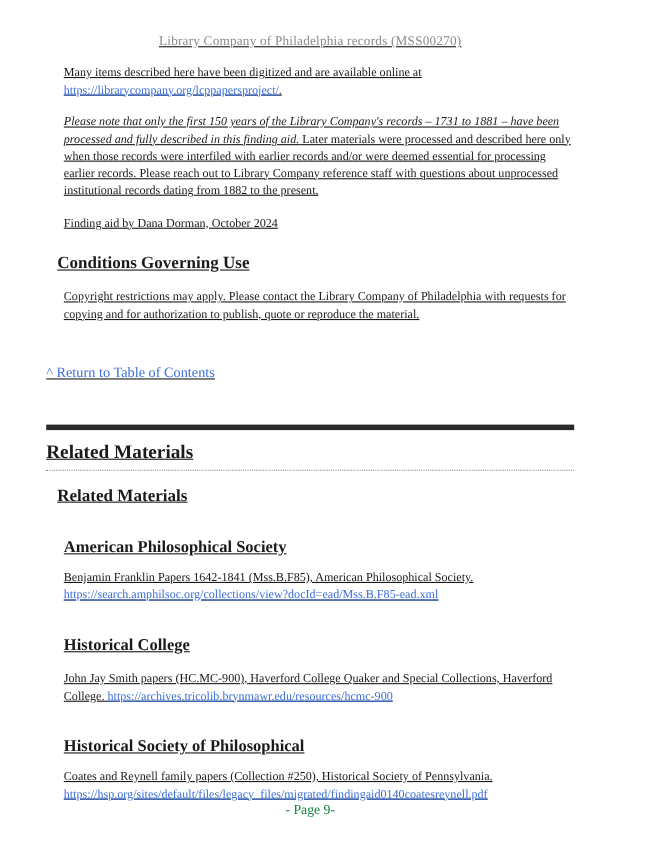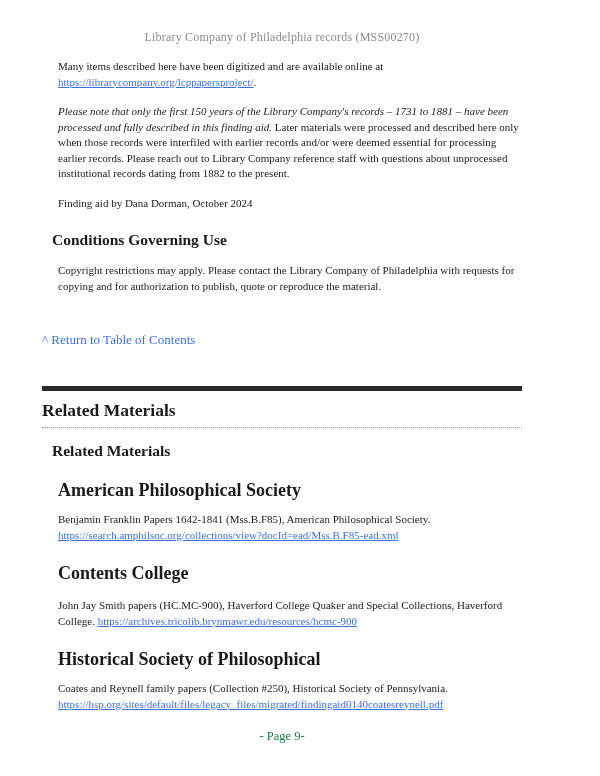--- a/index.html
+++ b/index.html
@@ -3,39 +3,39 @@
 <meta charset="utf-8">
 <style>
   * { margin:0; padding:0; box-sizing:border-box; }
   html,body { background:#ffffff; }
   body {
     width:600px; height:776px;
     font-family:"Liberation Serif", serif;
     color:var(--txt, #1a1a1a);
   }
   .page {
-    position:relative; width:564px; height:776px; overflow:hidden; background:#fff;
+    position:relative; width:564px; height:776px; overflow:hidden; background:#fff;text-decoration:underline;
   }
   .page-header {
     padding-top:30px; text-align:center;
     font-size:12px; color:var(--hdr, #8a8a8a);
     letter-spacing:.2px;
   }
   .content { padding:0 42px; }
   .body-indent { margin-left:16px; }
   .sub-indent  { margin-left:10px; }
   p.body {
     font-size:11px; line-height:15.5px; margin-top:14px; max-width:500px;
   }
   .byline { margin-top:16px; }
   h2.subheading {
     font-size:15.5px; line-height:18px; font-weight:bold; margin-top:20px;
   }
   h3.org {
-    font-size:18px; font-weight:bold; margin-top:20px;
+    font-size:15px; font-weight:bold; margin-top:30px;
   }
   a.link {
     color:var(--link, #3b6fd9); text-decoration:underline; cursor:pointer;
     overflow-wrap:anywhere;
   }
   a.plain-link {
     color:var(--link, #3b6fd9); text-decoration:none; cursor:pointer;
     font-size:13px;
   }
   .return-row { margin-top:36px; }
@@ -90,21 +90,21 @@
 
     <div class="dotted-rule"></div>
 
     <h2 class="subheading sub-indent" style="margin-top:14px;">Related Materials</h2>
 
     <h3 class="org body-indent">American Philosophical Society</h3>
     <p class="body body-indent" style="margin-top:11px;">
       <span>Benjamin Franklin Papers 1642-1841 (Mss.B.F85), American Philosophical Society.  </span><a class="link">https://search.amphilsoc.org/collections/view?docId=ead/Mss.B.F85-ead.xml</a>
     </p>
 
-    <h3 class="org body-indent">Contents College</h3>
+    <h3 class="org body-indent">Historical College</h3>
     <p class="body body-indent" style="">
       <span>John Jay Smith papers (HC.MC-900), Haverford College Quaker and Special Collections, Haverford College. </span><a class="link">https://archives.tricolib.brynmawr.edu/resources/hcmc-900</a>
     </p>
 
     <h3 class="org body-indent">Historical Society of Philosophical</h3>
     <p class="body body-indent" style="margin-top:11px;">
       <span>Coates and Reynell family papers (Collection #250), Historical Society of Pennsylvania. </span><a class="link">https://hsp.org/sites/default/files/legacy_files/migrated/findingaid0140coatesreynell.pdf</a>
     </p>
 
   </div>

